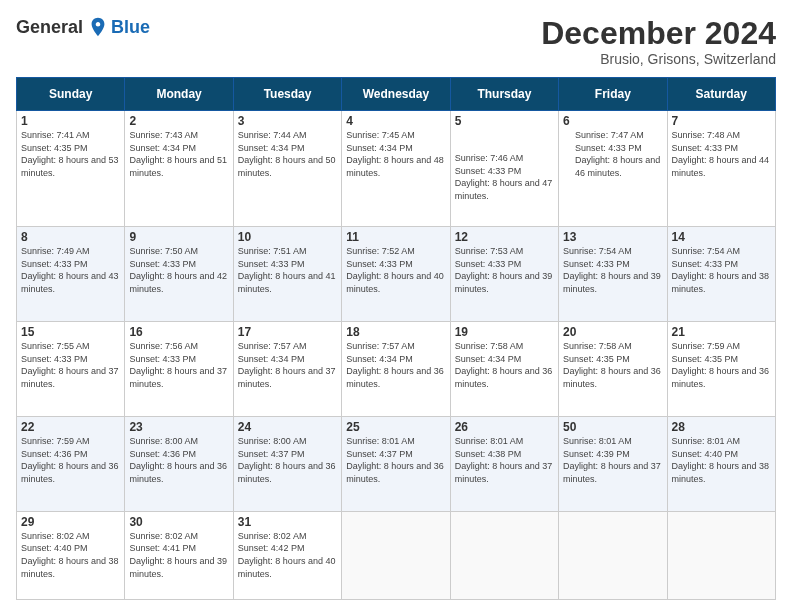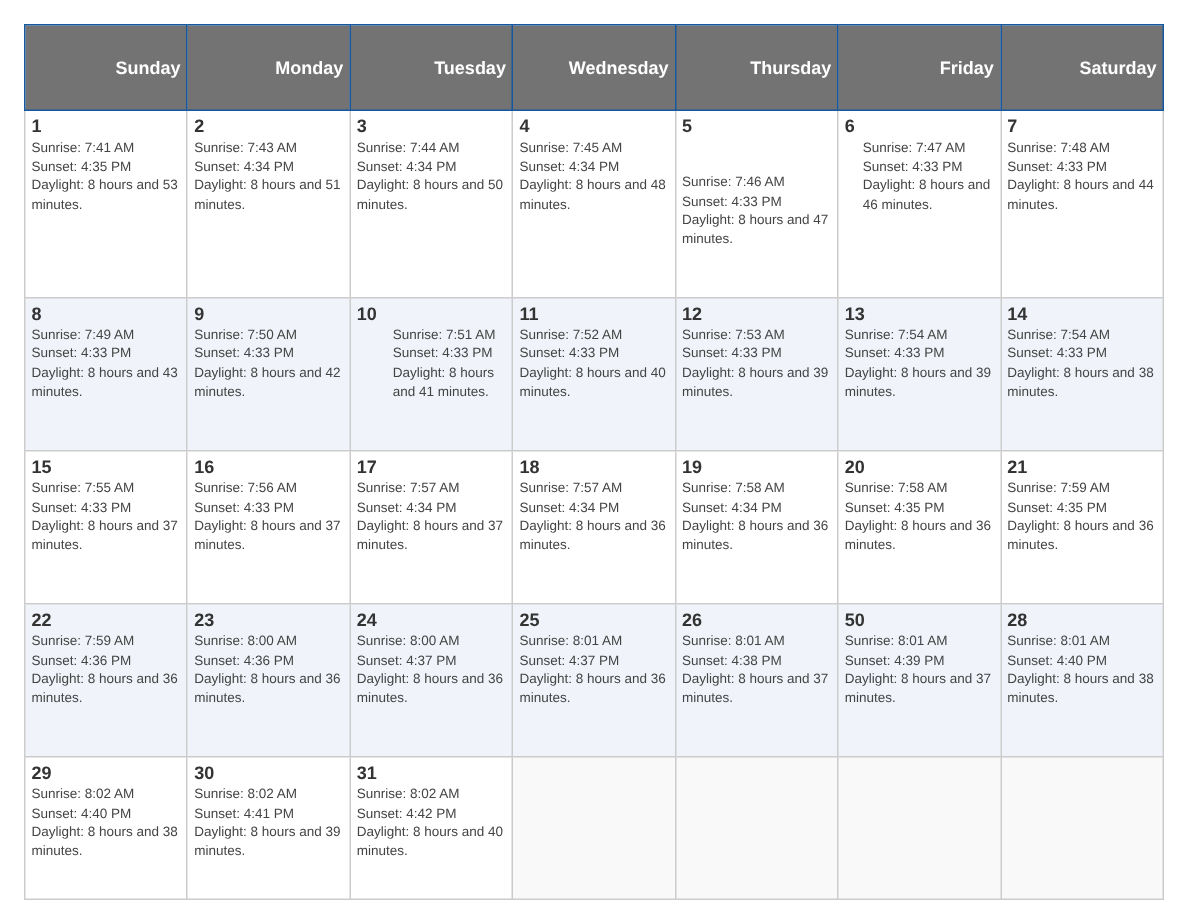--- a/index.html
+++ b/index.html
@@ -63,26 +63,26 @@
       color: #555;
     }
     .calendar {
       flex: 1;
       border: 1px solid #ccc;
       border-collapse: collapse;
       width: 100%;
       table-layout: fixed;
     }
     .calendar th {
-      background: #737373;
+      background: #0c4a6e;
       color: #fff;
       font-size: 12px;
       font-weight: bold;
-      padding: 21px 4px;
-      text-align: right;
+      padding: 9px 4px;
+      text-align: center;
       border: 1px solid #1558a0;
     }
     .calendar td {
       vertical-align: top;
       border: 1px solid #ccc;
       padding: 3px 4px;
       font-size: 9.5px;
       color: #333;
       height: 78px;
       background: #fff;
@@ -106,20 +106,35 @@
       background: #f9f9f9 !important;
     }
     .last-row td {
       height: 68px;
     }
   </style>
 </head>
 <body>
 
 <div class="page">
+  <div class="header">
+    <div class="logo-area">
+      <div class="logo">
+        <span class="logo-text-general">General</span>
+        <svg class="logo-icon" viewBox="0 0 24 24" fill="#1a6bb5">
+          <path d="M12 2C8 2 5 5 5 9c0 5 7 13 7 13s7-8 7-13c0-4-3-7-7-7zm0 9.5c-1.4 0-2.5-1.1-2.5-2.5S10.6 6.5 12 6.5s2.5 1.1 2.5 2.5S13.4 11.5 12 11.5z"></path>
+        </svg>
+        <span class="logo-text-blue">Blue</span>
+      </div>
+    </div>
+    <div class="title-area">
+      <div class="month-title">December 2024</div>
+      <div class="subtitle">Brusio, Grisons, Switzerland</div>
+    </div>
+  </div>
 
   <table class="calendar">
     <thead>
       <tr>
         <th>Sunday</th>
         <th>Monday</th>
         <th>Tuesday</th>
         <th>Wednesday</th>
         <th>Thursday</th>
         <th>Friday</th>
@@ -179,21 +194,21 @@
 Daylight: 8 hours and 43 minutes.</div>
           </td>
           <td>
             <span class="day-number">9</span>
             <div class="day-info" style="white-space: pre-line;">Sunrise: 7:50 AM
 Sunset: 4:33 PM
 Daylight: 8 hours and 42 minutes.</div>
           </td>
           <td>
             <span class="day-number">10</span>
-            <div class="day-info" style="white-space: pre-line; margin-left: 24px;">Sunrise: 7:51 AM
+            <div class="day-info" style="white-space: pre-line;">Sunrise: 7:51 AM
 Sunset: 4:33 PM
 Daylight: 8 hours and 41 minutes.</div>
           </td>
           <td>
             <span class="day-number">11</span>
             <div class="day-info" style="white-space: pre-line;">Sunrise: 7:52 AM
 Sunset: 4:33 PM
 Daylight: 8 hours and 40 minutes.</div>
           </td>
           <td>

